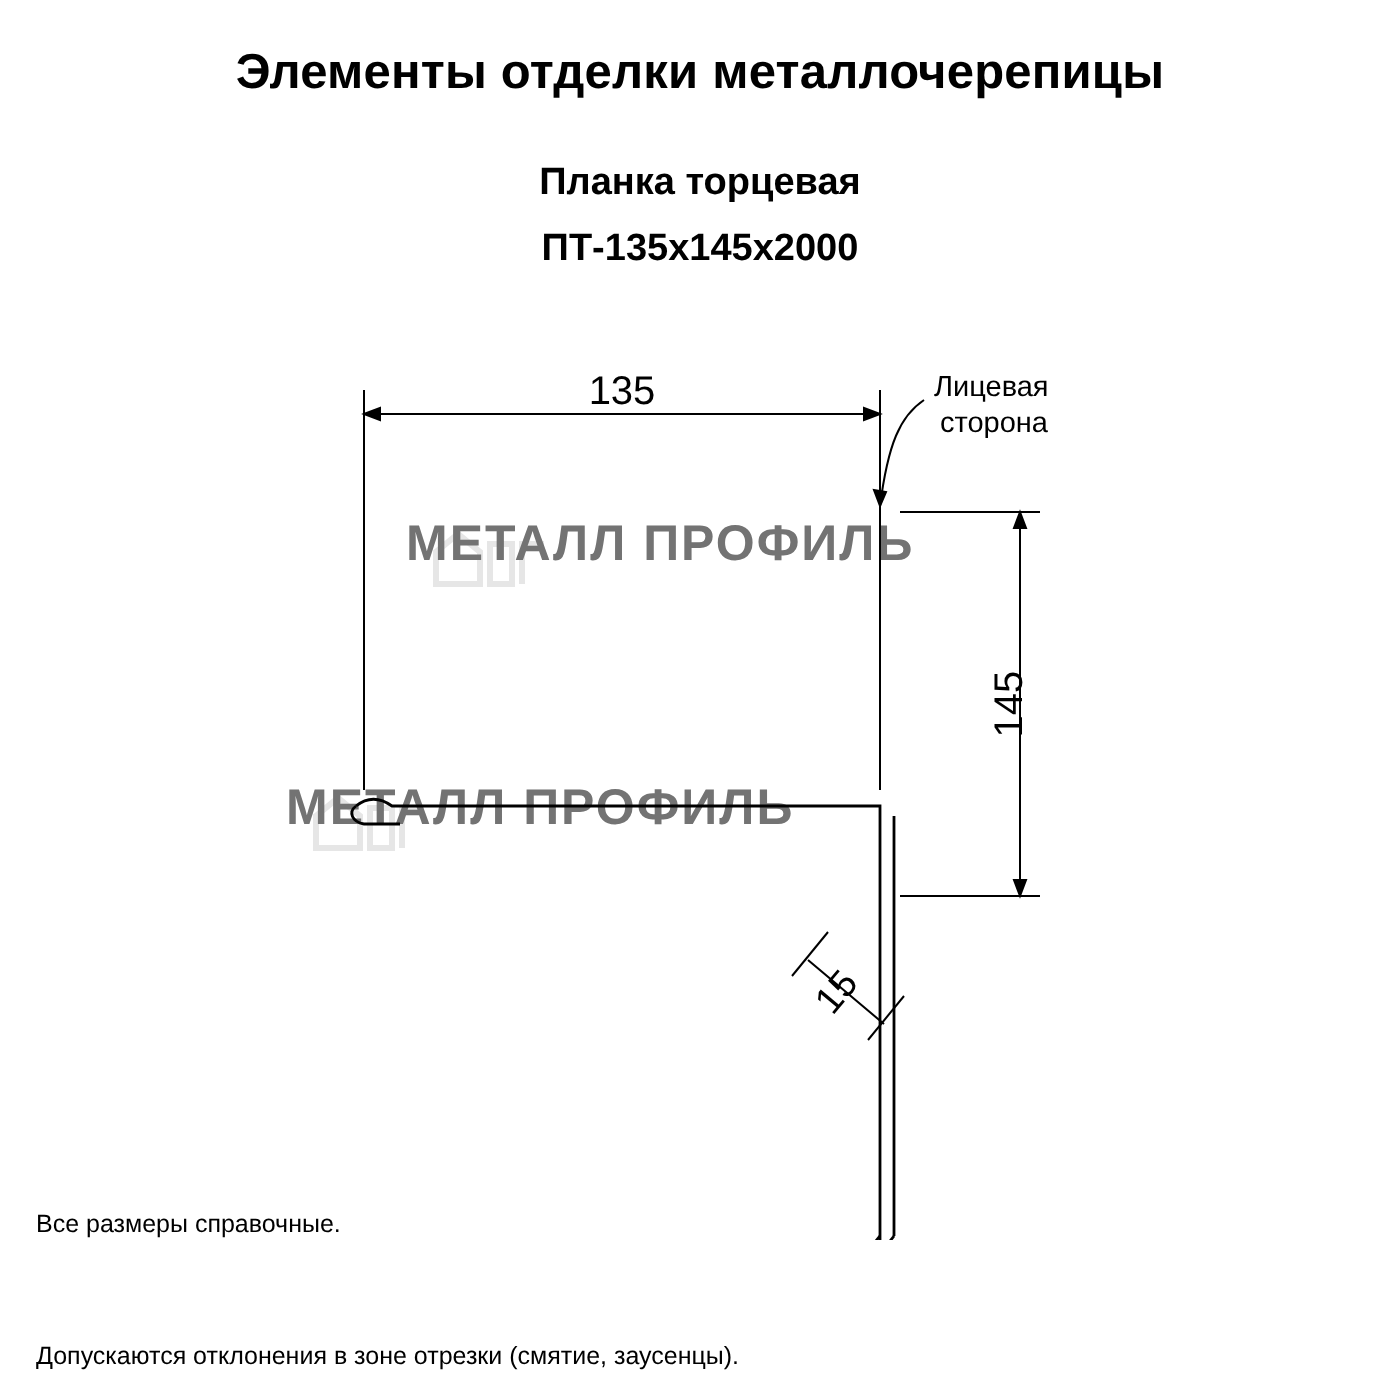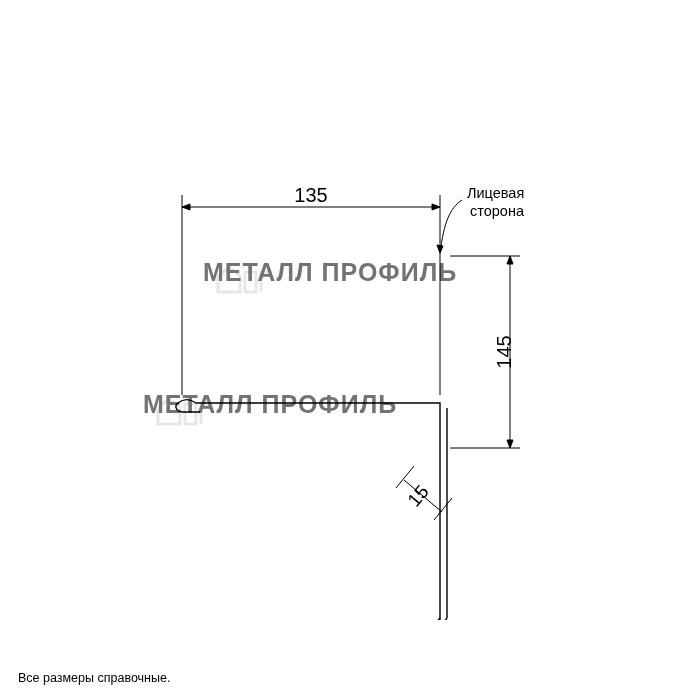--- a/index.html
+++ b/index.html
@@ -113,20 +113,25 @@
     <svg class="wm-logo" style="left:155px; top:394px;" width="60" height="34" viewBox="0 0 60 34">
       <g fill="none" stroke="#e6e6e6" stroke-width="3">
         <path d="M3 30 L3 14 L14 5 L25 14 L25 30 Z"></path>
         <path d="M30 30 L30 10 L41 10 L41 30 Z"></path>
         <path d="M46 30 L46 10 L57 10"></path>
       </g>
     </svg>
     <div class="wm wm2">МЕТАЛЛ ПРОФИЛЬ</div>
   </div>
 
+  <div class="title-block">
+    <div class="main-title">Элементы отделки металлочерепицы</div>
+    <div class="sub-title">Планка торцевая</div>
+    <div class="code-title">ПТ-135х145х2000</div>
+  </div>
 
   <div class="drawing">
     <svg width="700" height="470" viewBox="0 0 700 470">
 
       <g fill="none" stroke="#000000" stroke-width="1.4">
 
         <path d="M178 253 C183 249 189 248 196 253 L440 253 L440 480"></path>
 
         <path d="M178 253 C174 256 176 261 182 262 L200 262"></path>
 
@@ -167,15 +172,16 @@
         <path d="M440 103 L437 95 L443 96 Z" fill="#000000"></path>
       </g>
       <text x="467" y="48" font-size="14.5">Лицевая</text>
       <text x="470" y="66" font-size="14.5">сторона</text>
 
     </svg>
   </div>
 
   <div class="footer">
     <div>Все размеры справочные.</div>
+    <div>Допускаются отклонения в зоне отрезки (смятие, заусенцы).</div>
   </div>
 
 </div>
 
 </body></html>

